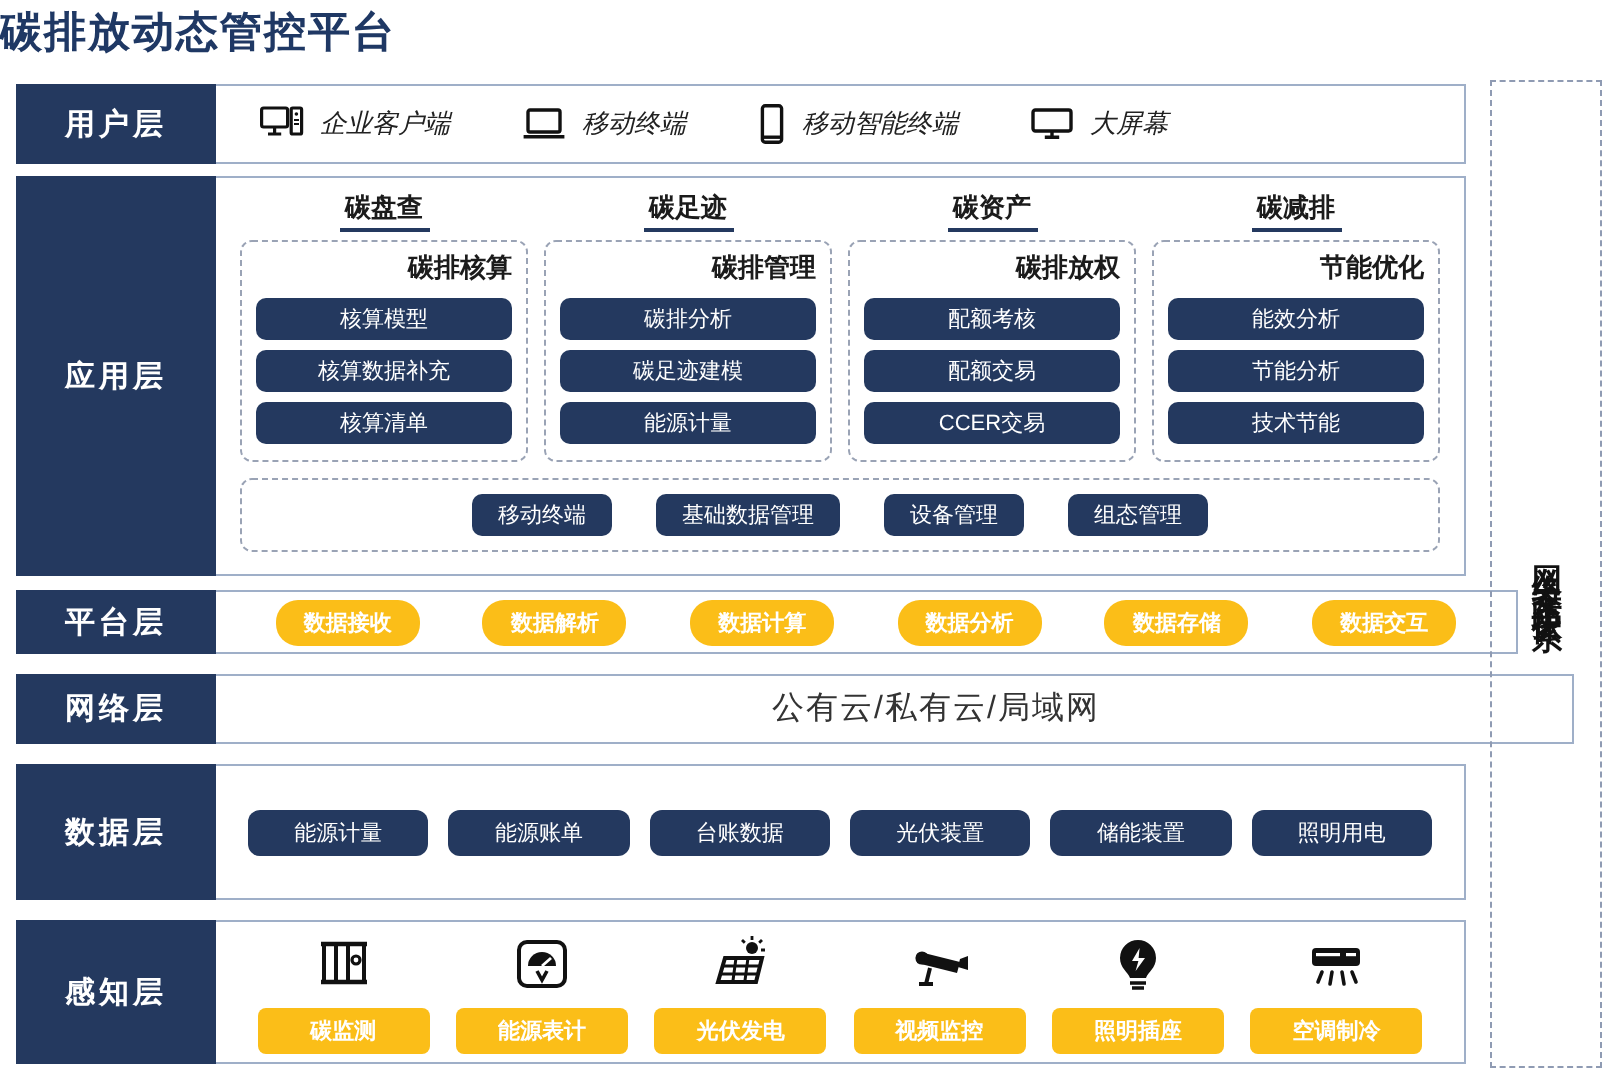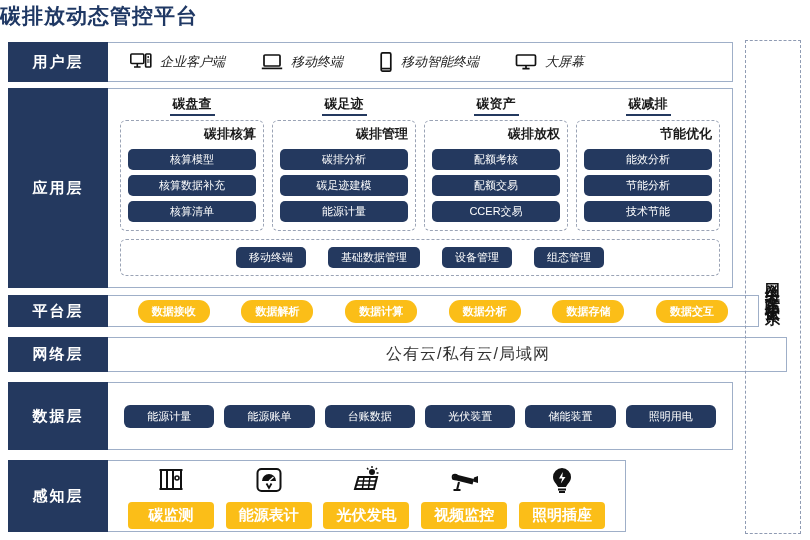--- a/index.html
+++ b/index.html
@@ -114,26 +114,26 @@
   #row-data{top:382px;width:725px;height:68px;}
   .data-body{display:flex;flex-direction:column;justify-content:center;gap:6px;padding:6px 16px;}
   .data-line{display:flex;justify-content:space-between;gap:10px;}
   .pill-navy-r{
     flex:1 1 0;
     background:#24395F;color:#fff;font-size:11px;
     border-radius:6px;padding:4px 2px;text-align:center;white-space:nowrap;
   }
 
   
-  #row-sense{top:460px;width:618px;height:72px;}
+  #row-sense{top:460px;width:725px;height:72px;}
   .sense-body{display:flex;align-items:center;justify-content:space-around;padding:4px 14px;}
   .sense-item{display:flex;flex-direction:column;align-items:center;gap:5px;flex:1 1 0;}
   .sense-ico{height:34px;display:flex;align-items:center;justify-content:center;}
   .pill-yellow-s{
-    background:#FBBE18;color:#ffffff;font-size:15px;font-weight:bold;
+    background:#FBBE18;color:#ffffff;font-size:11px;font-weight:bold;
     border-radius:4px;padding:4px 0;white-space:nowrap;width:86px;text-align:center;
   }
 
   
   #security{
     position:absolute;
     left:745px;top:40px;
     width:56px;height:494px;
     border:1px dashed #8f9bb3;
     box-sizing:border-box;
@@ -352,20 +352,31 @@
         <div class="sense-ico">
           <svg width="28" height="30" viewBox="0 0 28 30">
             <path d="M14 3 a9 9 0 0 1 9 9 c0 5 -4 7 -5 10 h-8 c-1 -3 -5 -5 -5 -10 a9 9 0 0 1 9 -9 z" fill="#111"></path>
             <path d="M10 24.5 h8 M11 27 h6" stroke="#111" stroke-width="1.8"></path>
             <path d="M14.8 7 L11 13.5 h3.2 L12.8 18.5 L17.5 12 h-3.2 Z" fill="#fff"></path>
           </svg>
         </div>
         <div class="pill-yellow-s">照明插座</div>
       </div>
 
+      <div class="sense-item">
+        <div class="sense-ico">
+          <svg width="32" height="30" viewBox="0 0 32 30">
+            <rect x="4" y="7" width="24" height="9" rx="2" fill="#111"></rect>
+            <rect x="6" y="9.5" width="12" height="1.6" fill="#fff"></rect>
+            <rect x="21" y="9.5" width="5" height="1.6" fill="#fff"></rect>
+            <path d="M9 19 L7 24 M14 19 L13 25 M19 19 L20 25 M24 19 L26 24" stroke="#111" stroke-width="1.8" stroke-linecap="round"></path>
+          </svg>
+        </div>
+        <div class="pill-yellow-s">空调制冷</div>
+      </div>
 
     </div>
   </div>
 
   <div id="security">
     <div class="sec-text">网络安全防护体系</div>
   </div>
 
 </div>
 

